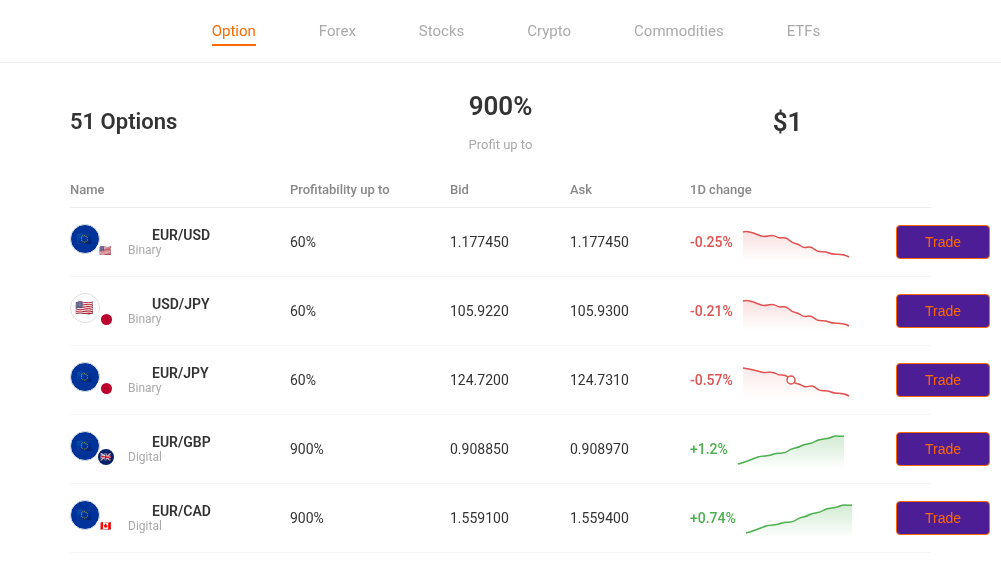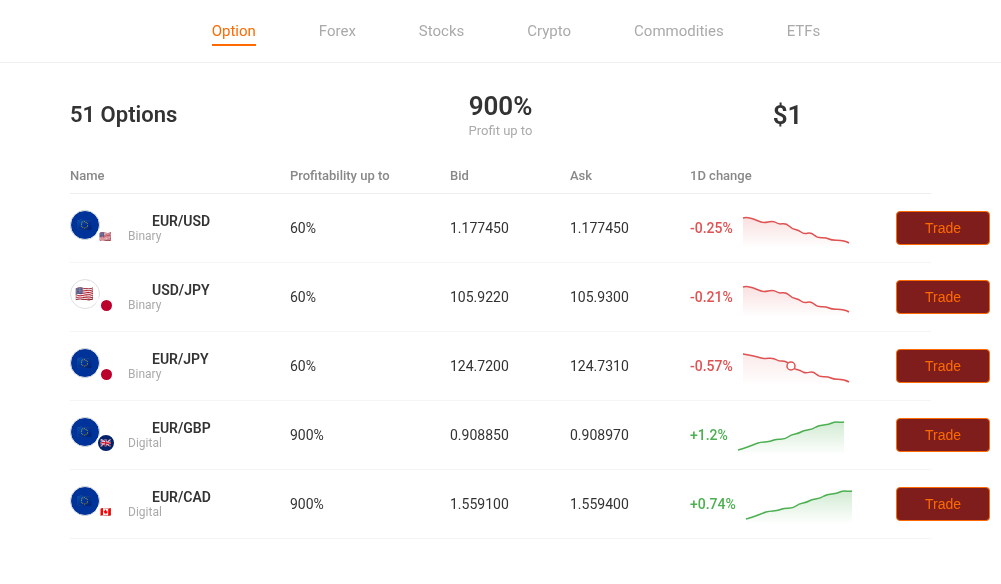--- a/index.html
+++ b/index.html
@@ -49,21 +49,21 @@
       flex: 1;
     }
     .stat-value {
       font-size: 26px;
       font-weight: 600;
       color: #333;
     }
     .stat-label {
       font-size: 13px;
       color: #aaa;
-      margin-top: 2px;
+      margin-top: 16px;
     }
 
     
     .table-container {
       padding: 0 70px;
     }
     .table-header {
       display: grid;
       grid-template-columns: 220px 160px 120px 120px 160px 140px;
       padding: 10px 0;
@@ -117,21 +117,21 @@
       font-weight: 500;
       color: #4caf50;
     }
     .trade-cell {
       display: flex;
       justify-content: flex-end;
     }
     .trade-btn {
       border: 1.5px solid #ff6a00;
       color: #ff6a00;
-      background: #7f1d1d;
+      background: #4c1d95;
       border-radius: 4px;
       padding: 8px 28px;
       font-size: 14px;
       cursor: pointer;
       font-weight: 500;
     }
 
     
     .chart-area {
       width: 110px;

